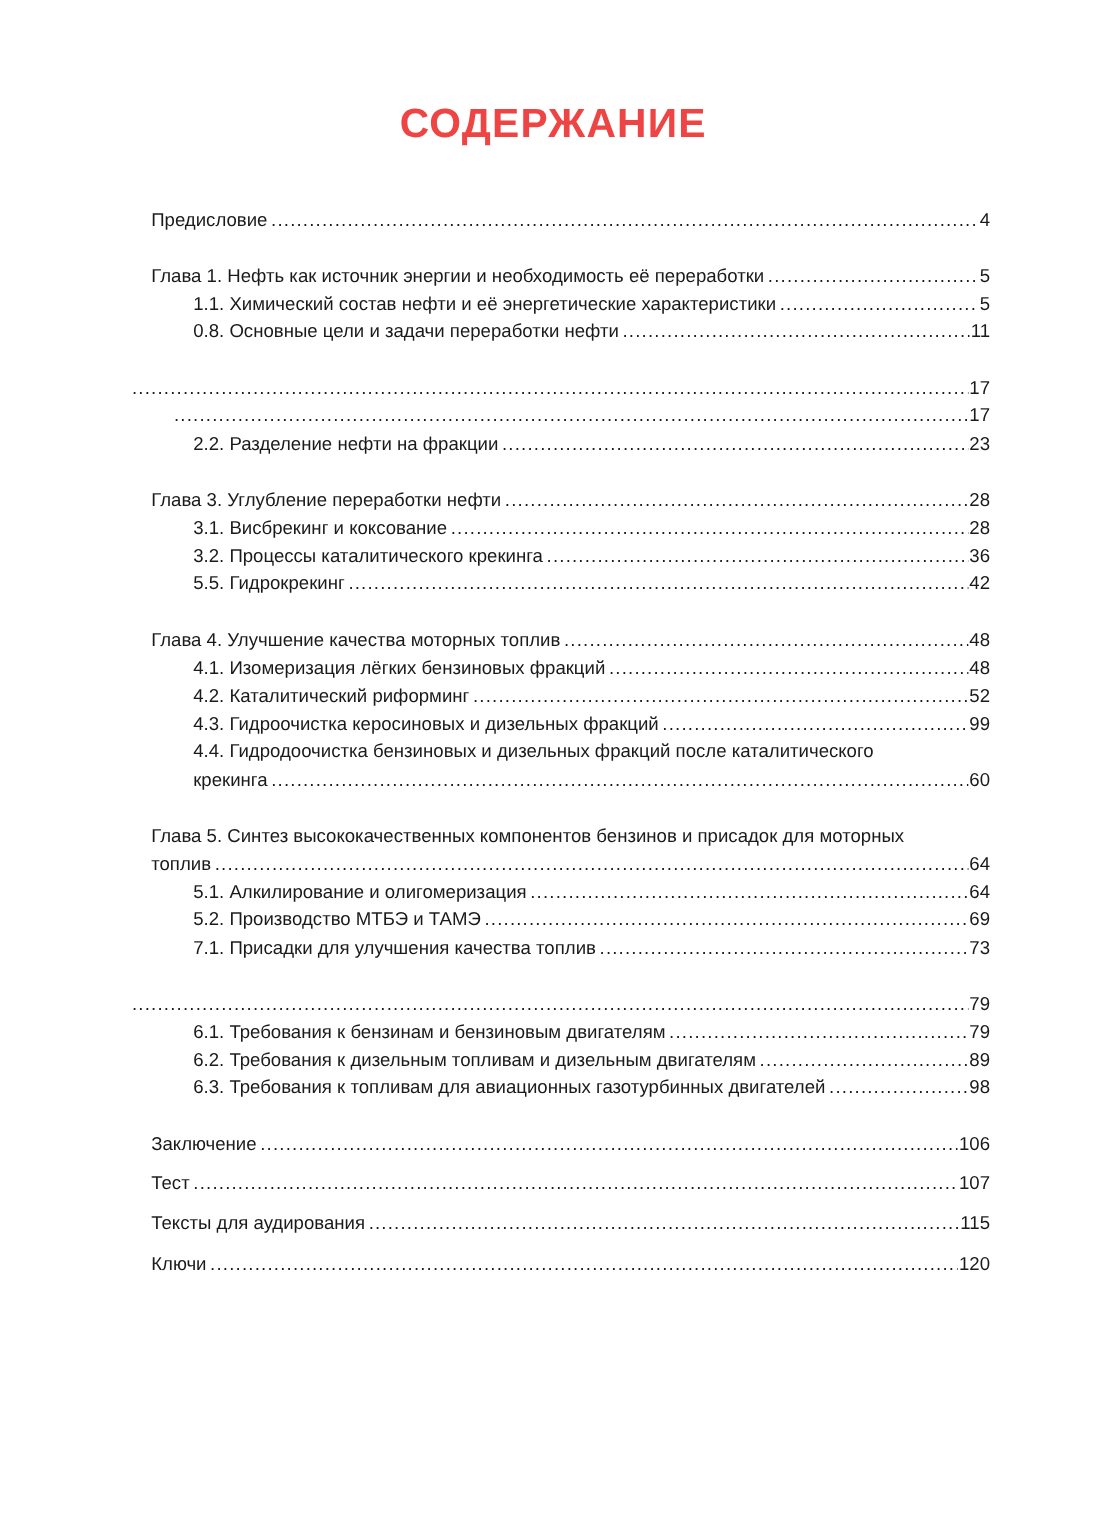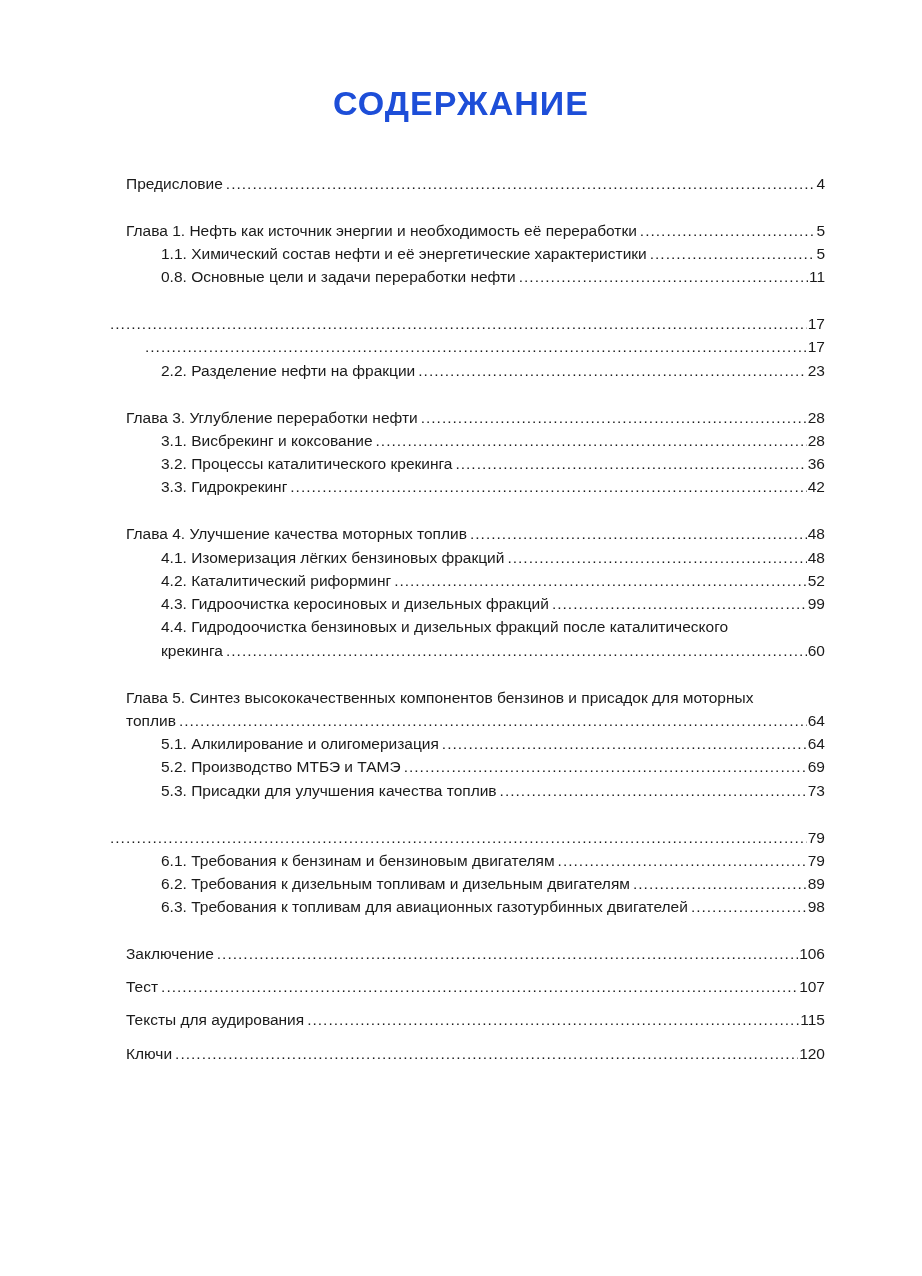--- a/index.html
+++ b/index.html
@@ -14,21 +14,21 @@
   .row .dots { flex: 1 1 auto; overflow: hidden; color: #1a1a1a; }
   .row .dots::before { content: "................................................................................................................................................................................................................................................"; letter-spacing: 1px; }
   .row .pg { flex: 0 0 auto; padding-left: 1px; }
   .row.cont { height: 23.3px; }
   .gap { height: 23.5px; }
   .gap-small { height: 9.8px; }
 </style>
 </head>
 <body>
 
-<div class="title" style="color: #1d4ed8;">СОДЕРЖАНИЕ</div>
+<div class="title" style="color: #ef4444;">СОДЕРЖАНИЕ</div>
 
 <div class="toc">
 
   <div class="row">
     <span class="txt">Предисловие</span>
     <span class="dots"></span>
     <span class="pg">4</span>
   </div>
 
   <div class="gap"></div>
@@ -76,21 +76,21 @@
     <span class="txt">3.1. Висбрекинг и коксование</span>
     <span class="dots"></span>
     <span class="pg">28</span>
   </div>
   <div class="row sub">
     <span class="txt">3.2. Процессы каталитического крекинга</span>
     <span class="dots"></span>
     <span class="pg">36</span>
   </div>
   <div class="row sub">
-    <span class="txt">3.3. Гидрокрекинг</span>
+    <span class="txt">5.5. Гидрокрекинг</span>
     <span class="dots"></span>
     <span class="pg">42</span>
   </div>
 
   <div class="gap"></div>
 
   <div class="row">
     <span class="txt">Глава 4. Улучшение качества моторных топлив</span>
     <span class="dots"></span>
     <span class="pg">48</span>
@@ -133,21 +133,21 @@
     <span class="txt">5.1. Алкилирование и олигомеризация</span>
     <span class="dots"></span>
     <span class="pg">64</span>
   </div>
   <div class="row sub">
     <span class="txt">5.2. Производство МТБЭ и ТАМЭ</span>
     <span class="dots"></span>
     <span class="pg">69</span>
   </div>
   <div class="row sub">
-    <span class="txt">5.3. Присадки для улучшения качества топлив</span>
+    <span class="txt">7.1. Присадки для улучшения качества топлив</span>
     <span class="dots"></span>
     <span class="pg">73</span>
   </div>
 
   <div class="gap"></div>
 
   <div class="row">
     <span class="dots"></span>
     <span class="pg">79</span>
   </div>

